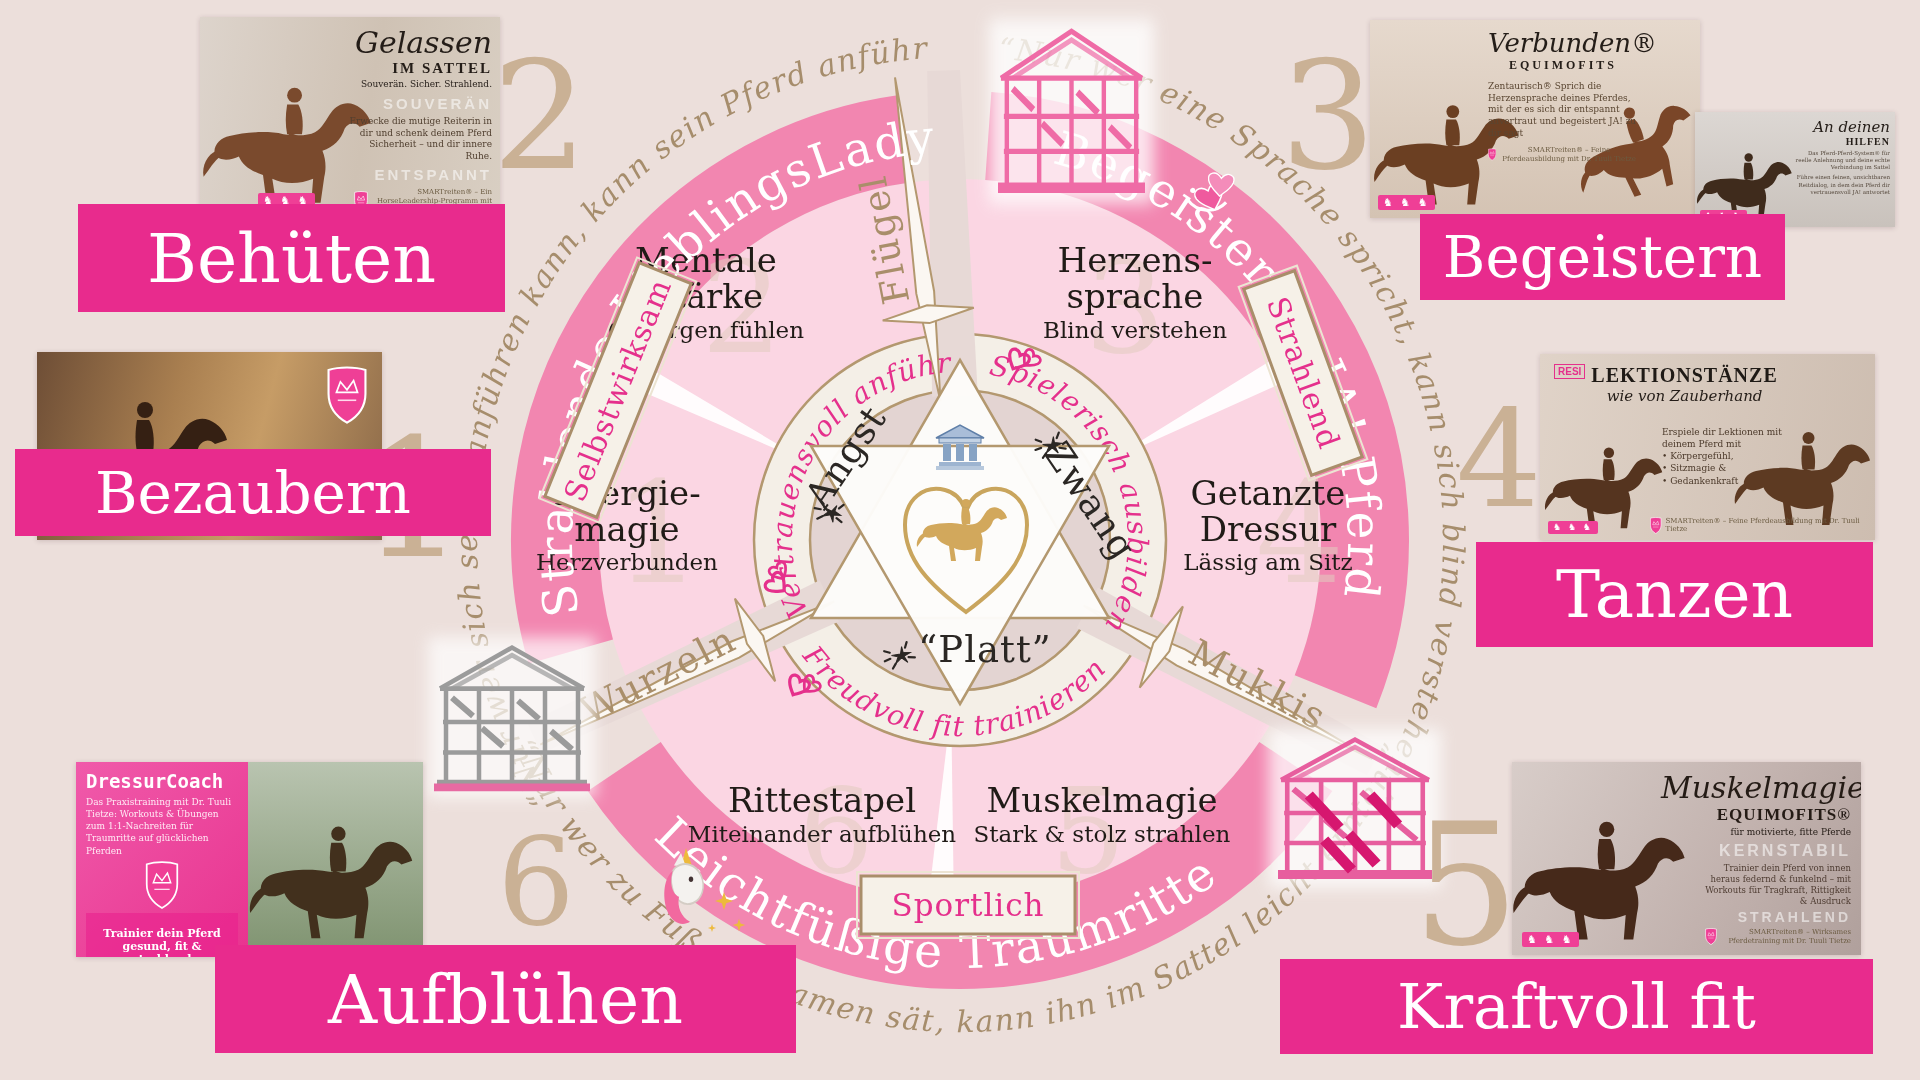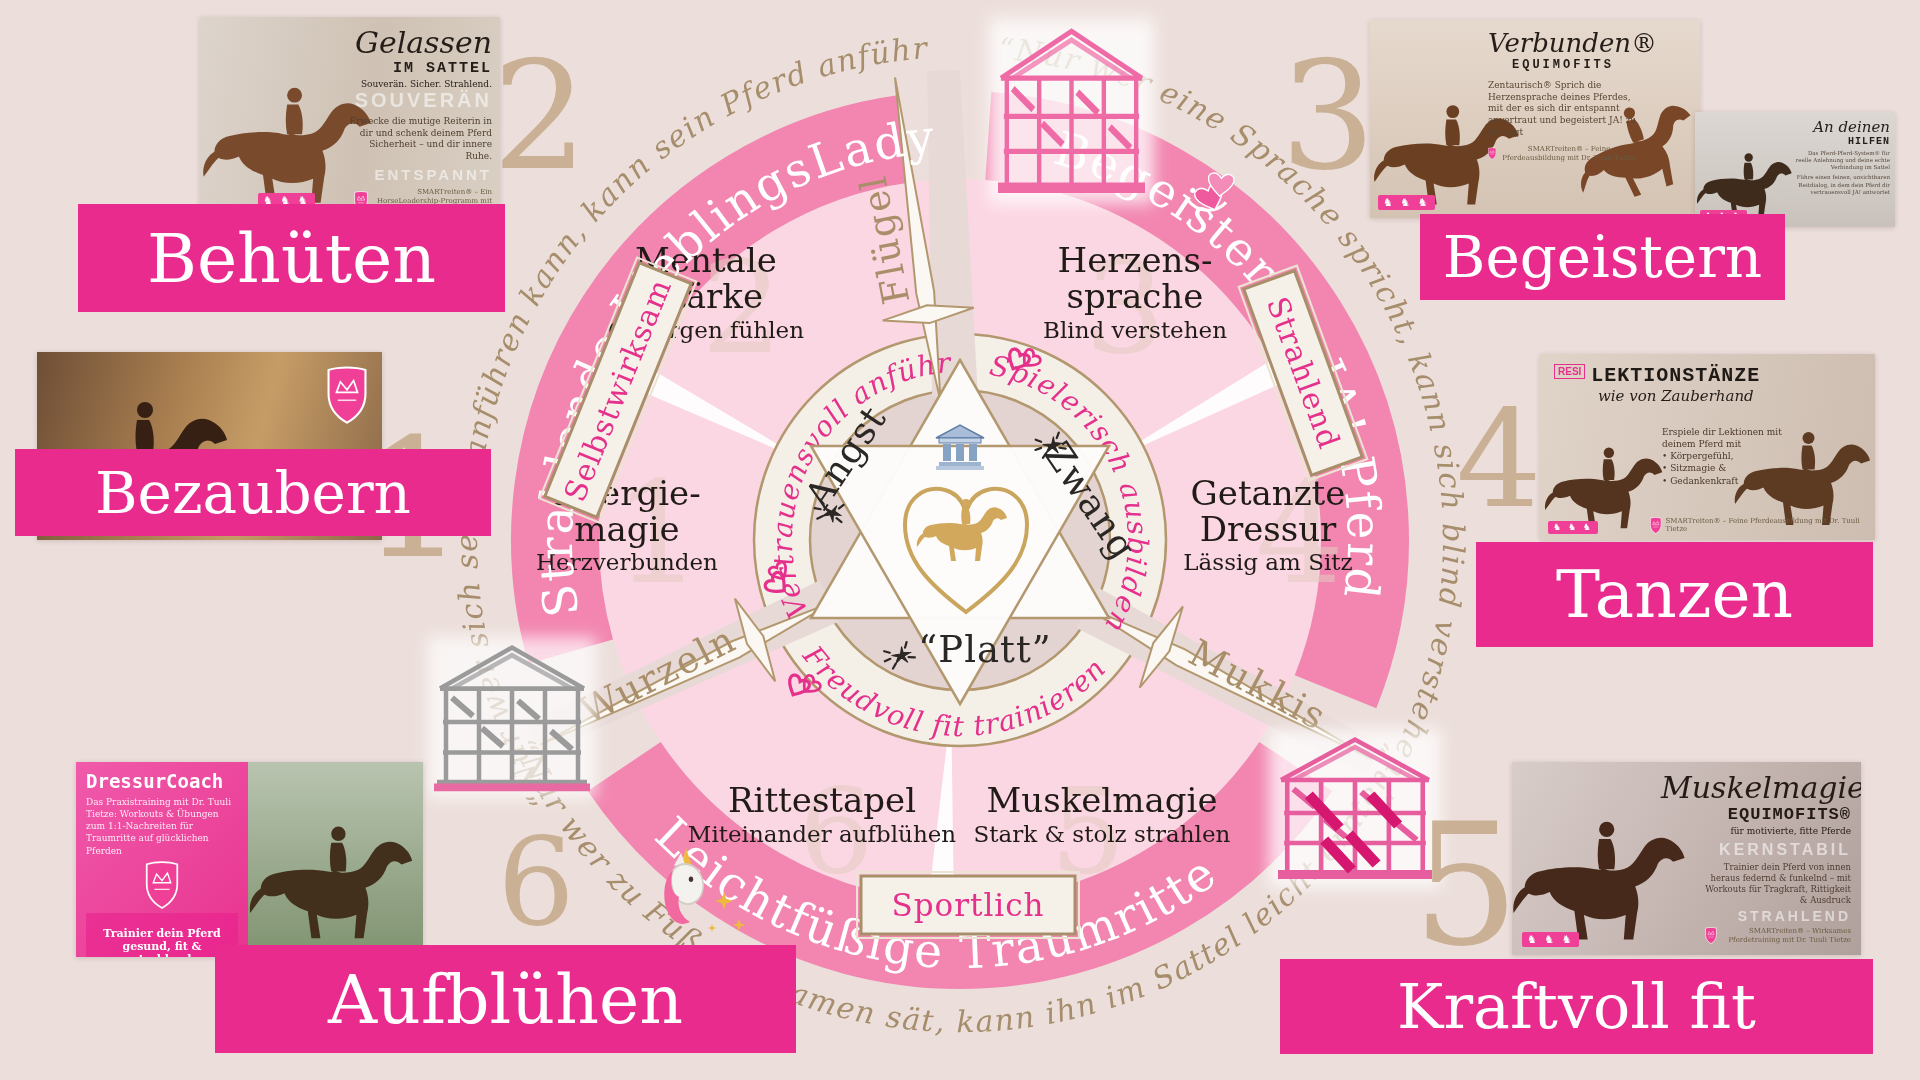--- a/index.html
+++ b/index.html
@@ -17,21 +17,21 @@
   .badgeTxt{font:30px "DejaVu Serif",serif;fill:#e5308c;text-anchor:middle;letter-spacing:1px;}
   .bigNum{font:150px "DejaVu Serif",serif;fill:#c9af92;text-anchor:middle;opacity:.95;}
   .ghostNum{font:140px "DejaVu Serif",serif;fill:#e2ccc0;opacity:.55;text-anchor:middle;}
   .banner{position:absolute;background:#e82b8d;color:#fff;display:flex;align-items:center;
           justify-content:center;font-family:"DejaVu Serif",serif;z-index:30;}
   .card{position:absolute;overflow:hidden;z-index:25;box-shadow:0 1px 5px rgba(60,30,40,.18);}
   .card .sil{position:absolute;}
   .hstrip{position:absolute;background:#ef3f96;color:#fff;font-size:11px;line-height:1;
           padding:2px 5px;border-radius:2px;letter-spacing:2px;}
   .scriptT{font-style:italic;font-family:"DejaVu Serif",serif;}
-  .capsT{font-family:Liberation Mono, monospace;font-weight:bold;}
+  .capsT{font-family:Liberation Serif, serif;font-weight:bold;}
   .gel-col{position:absolute;right:8px;top:8px;width:152px;text-align:right;color:#241d18;}
   .foot{font-size:7px;color:#6b5b41;line-height:1.25;}
   .ghostW{color:rgba(255,255,255,.55);font-family:"Liberation Sans",sans-serif;font-weight:bold;letter-spacing:3px;}
 </style>
 </head>
 <body>
 
 <svg id="wheel" width="1920" height="1080" viewBox="0 0 1920 1080" xmlns="http://www.w3.org/2000/svg" xmlns:xlink="http://www.w3.org/1999/xlink">
   <defs id="dyn-defs">
     <filter id="soft" x="-30%" y="-30%" width="160%" height="160%">
@@ -273,21 +273,21 @@
   </div>
 
 <div class="card" style="left:200px;top:17px;width:300px;height:201px;background:linear-gradient(100deg,#ddd4cc,#cfc2b4 55%,#d9cfc3)">
   <svg class="sil" viewBox="0 0 100 70" style="left:-4px;bottom:4px;width:186px;height:130px;color:#7a4a2d">
       <use href="#horseRider"></use>
     </svg>
   <div class="gel-col">
     <div class="scriptT" style="font-size:30px">Gelassen</div>
     <div class="capsT" style="font-size:15px;letter-spacing:2px">IM SATTEL</div>
     <div style="font-size:9px;margin-top:2px">Souverän. Sicher. Strahlend.</div>
-    <div class="ghostW" style="font-size:20px;">SOUVERÄN</div>
+    <div class="ghostW" style="font-size:15px;margin-top:6px">SOUVERÄN</div>
     <div style="font-size:9px;line-height:1.3;margin-top:4px;color:#503f2f">Erwecke die mutige Reiterin in dir und schenk deinem Pferd Sicherheit – und dir innere Ruhe.</div>
     <div class="ghostW" style="font-size:15px;margin-top:3px">ENTSPANNT</div>
     <div style="display:flex;justify-content:flex-end;gap:4px;align-items:center;margin-top:5px">
       <svg viewBox="0 0 30 44" style="width:14px;height:20px">
           <use href="#shield"></use>
         </svg>
       <div class="foot" style="text-align:right;width:120px">SMARTreiten® – Ein HorseLeadership-Programm mit Dr. Tuuli Tietze &amp; Lara Bauer</div>
     </div>
   </div>
   <div class="hstrip" style="left:58px;bottom:10px">♞ ♞ ♞</div>

